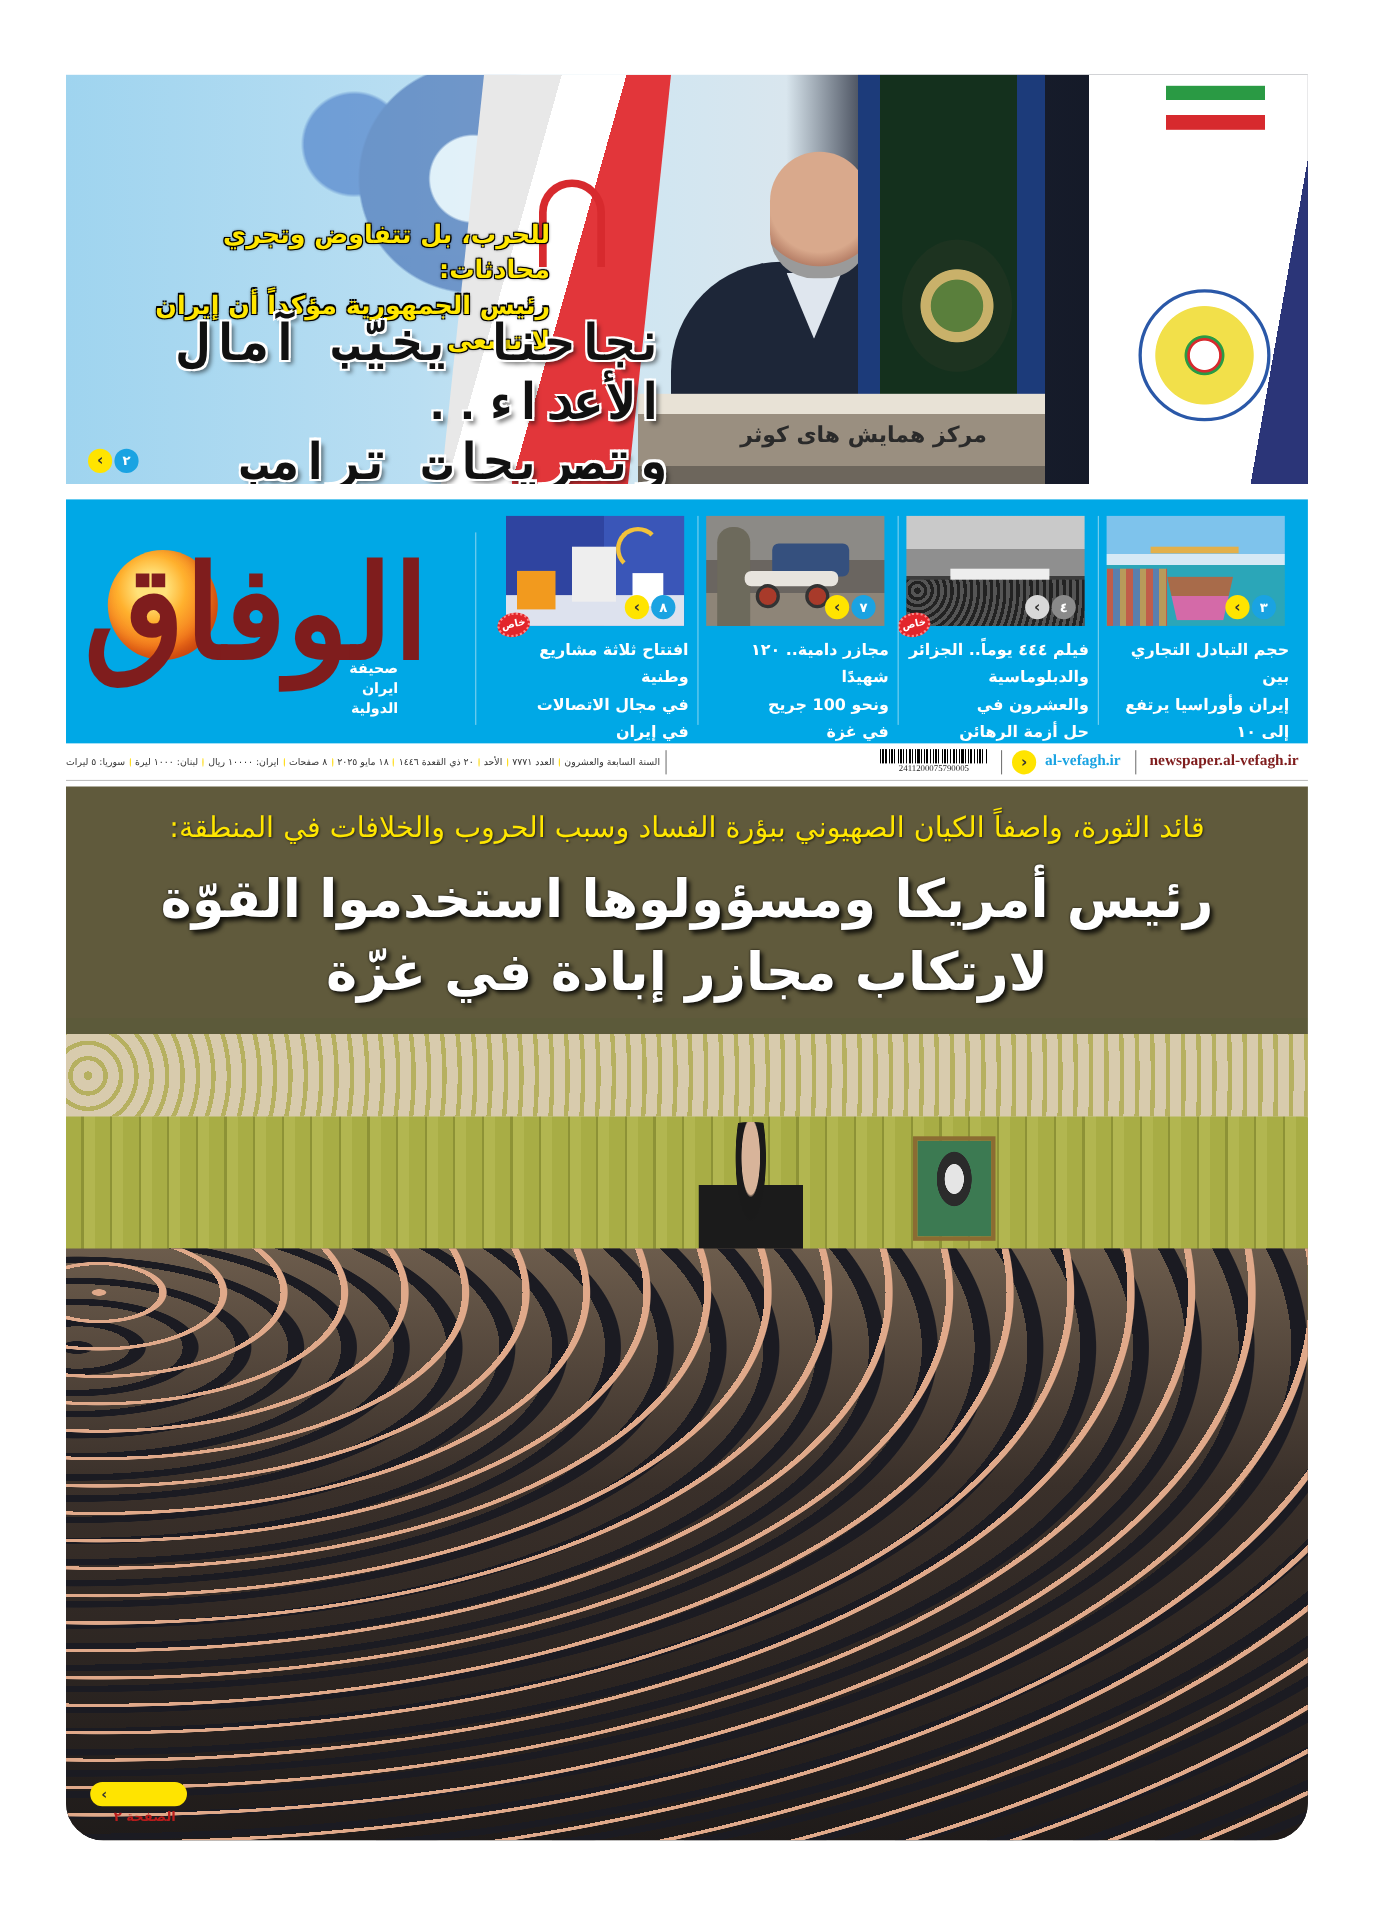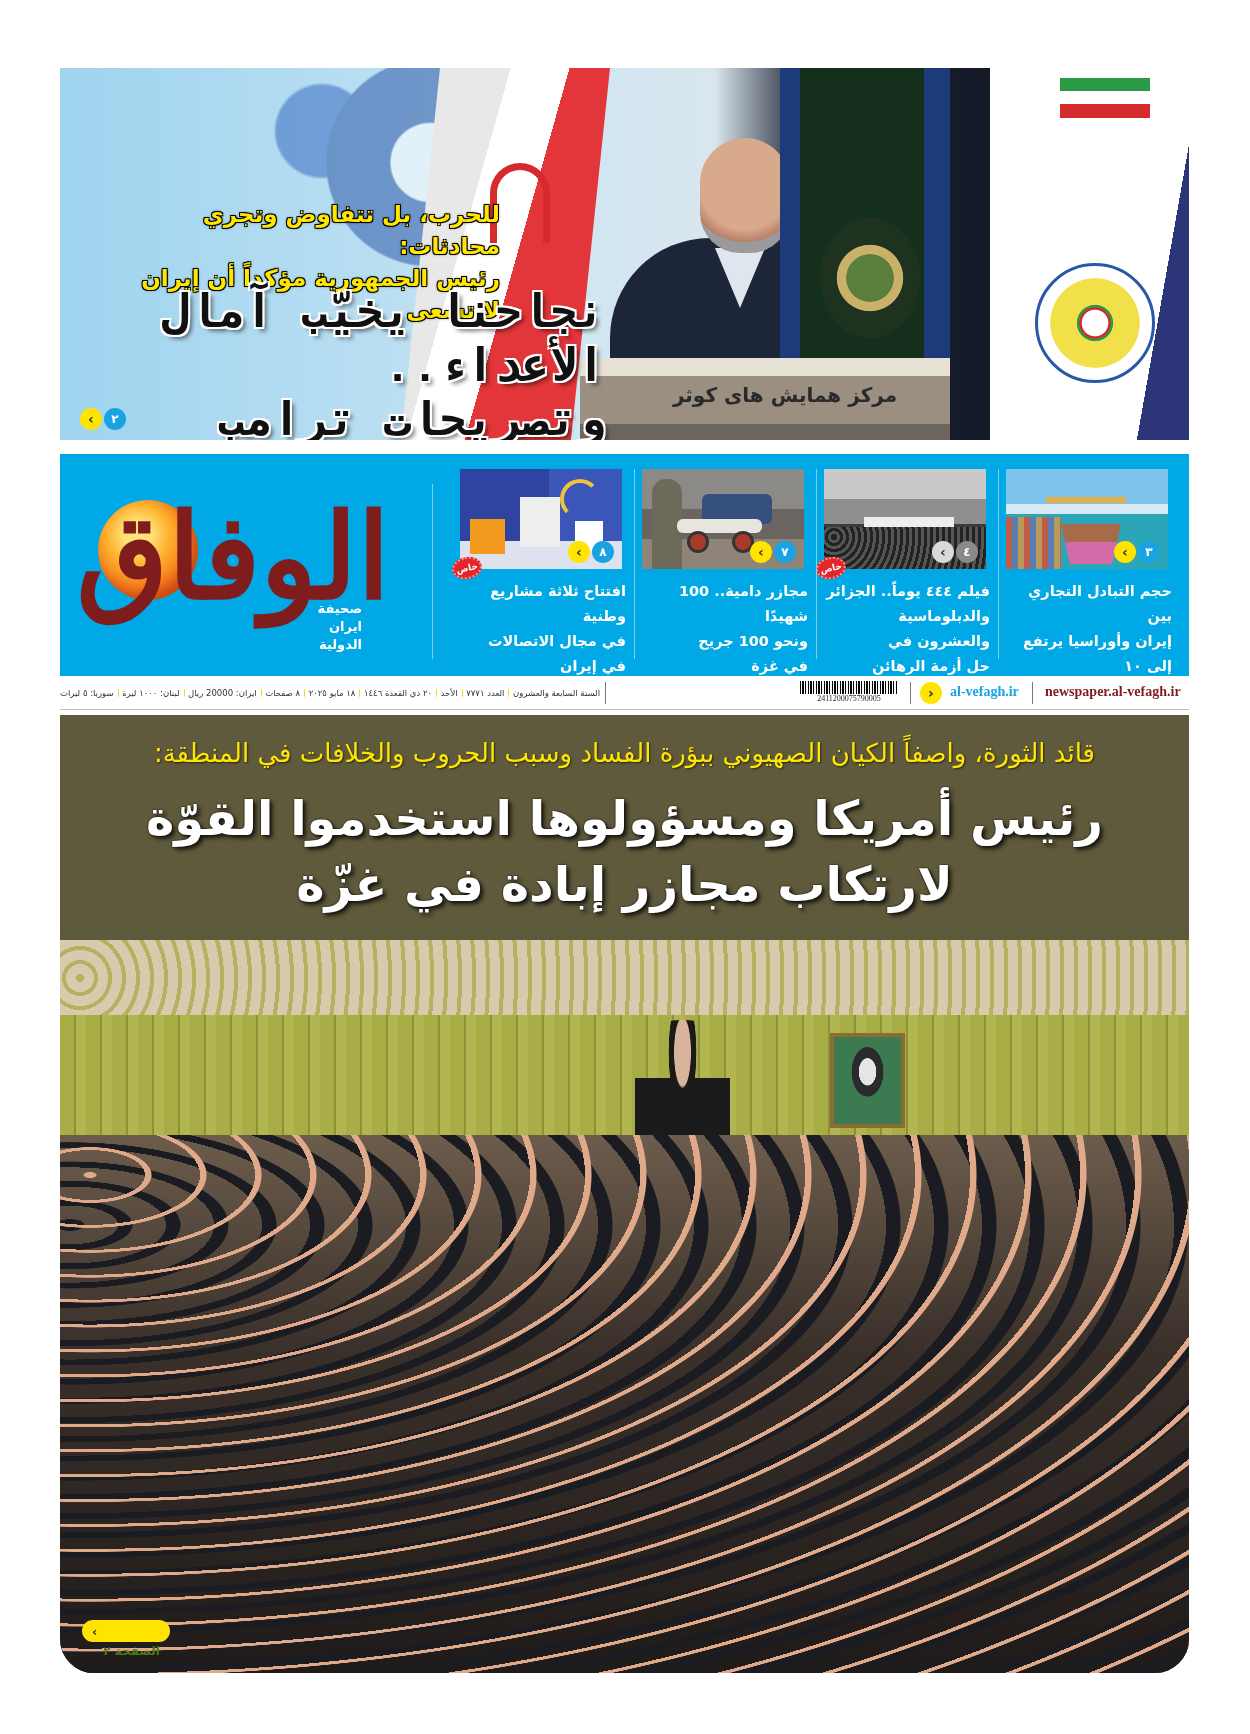--- a/index.html
+++ b/index.html
@@ -217,21 +217,21 @@
     position: absolute; left: 0; top: 70px; width: 1129px; text-align: center; direction: rtl;
     color: #ffffff; font-size: 48px; font-weight: bold; line-height: 66px;
     text-shadow: 3px 3px 4px rgba(0,0,0,.75), 0 0 2px #000;
   }
   .page-link {
     position: absolute; left: 22px; top: 905px; height: 22px; padding: 0 10px;
     border-radius: 11px; background: #ffe400; display: flex; align-items: center; gap: 6px;
     direction: ltr;
   }
   .page-link-arrow { color: #333; font-size: 13px; font-weight: bold; }
-  .page-link-label { color: #4d7c0f; font-size: 12px; font-weight: bold; direction: rtl; margin-top: 40px; }
+  .page-link-label { color: #b91c1c; font-size: 12px; font-weight: bold; direction: rtl; margin-top: 40px; }
 </style>
 </head>
 <body>
 
 <section class="top-photo">
   <div class="tp-ornament"></div>
   <div class="tp-flag-iran"></div>
   <div class="tp-emblem"></div>
   <div class="tp-speaker">
     <div class="tp-body"></div>
@@ -313,21 +313,21 @@
         <div class="man"></div>
         <div class="stretcher"></div>
         <div class="wheel" style="left:45px"></div>
         <div class="wheel" style="left:90px"></div>
         <div class="badges">
           <span class="num-badge">٧</span>
           <span class="arrow-badge">‹</span>
         </div>
       </div>
       <div class="teaser-title">
-        <div>مجازر دامية.. 100 شهيدًا</div>
+        <div>مجازر دامية.. ١٢٠ شهيدًا</div>
         <div>ونحو 100 جريح</div>
         <div>في غزة</div>
       </div>
     </article>
 
     <article class="teaser">
       <div class="teaser-img img-expo">
         <div class="floor"></div>
         <div class="arc"></div>
         <div class="box1"></div>
@@ -368,21 +368,21 @@
     <span class="info-dot"></span>
     <span class="info-item">
         <span>١٨ مايو ٢٠٢٥</span>
       </span>
     <span class="info-dot"></span>
     <span class="info-item">
         <span>٨ صفحات</span>
       </span>
     <span class="info-dot"></span>
     <span class="info-item">
-        <span>ايران: 20000 ريال</span>
+        <span>ايران: ١٠٠٠٠ ريال</span>
       </span>
     <span class="info-dot"></span>
     <span class="info-item">
         <span>لبنان: ١٠٠٠ ليرة</span>
       </span>
     <span class="info-dot"></span>
     <span class="info-item">
         <span>سوريا: ٥ ليرات</span>
       </span>
   </div>

